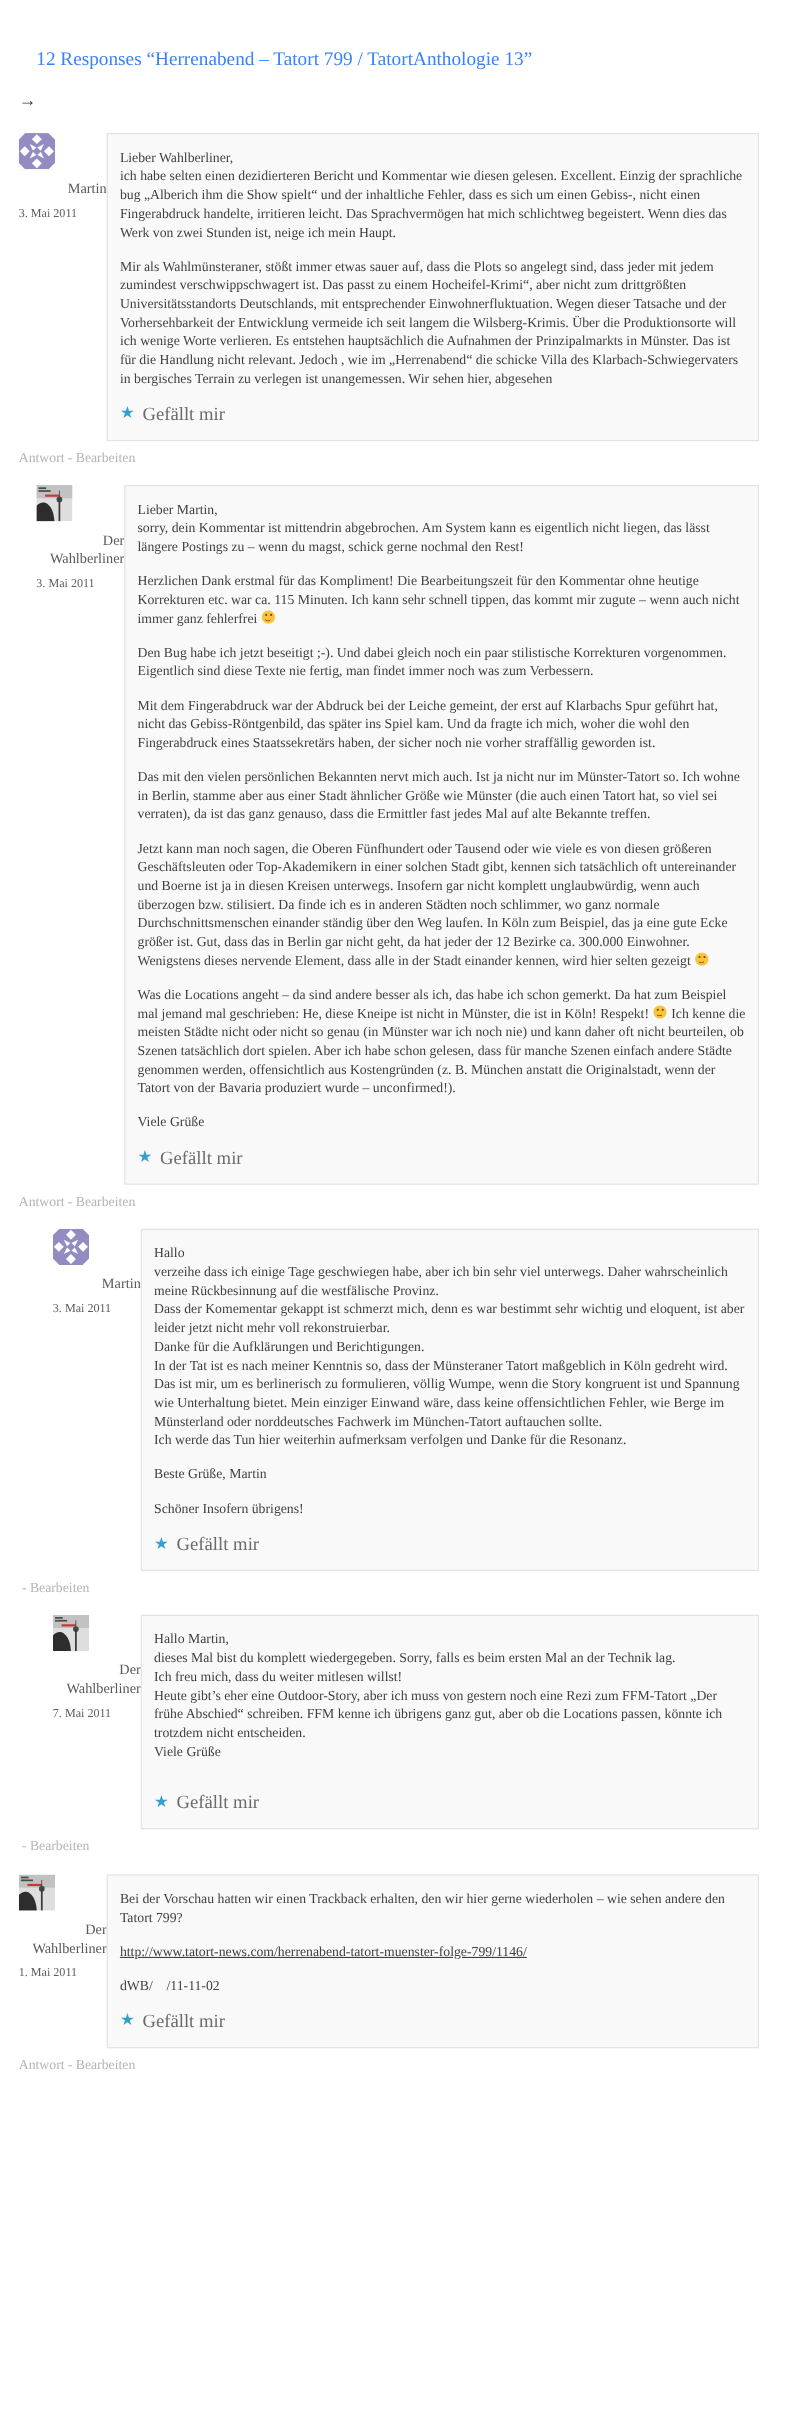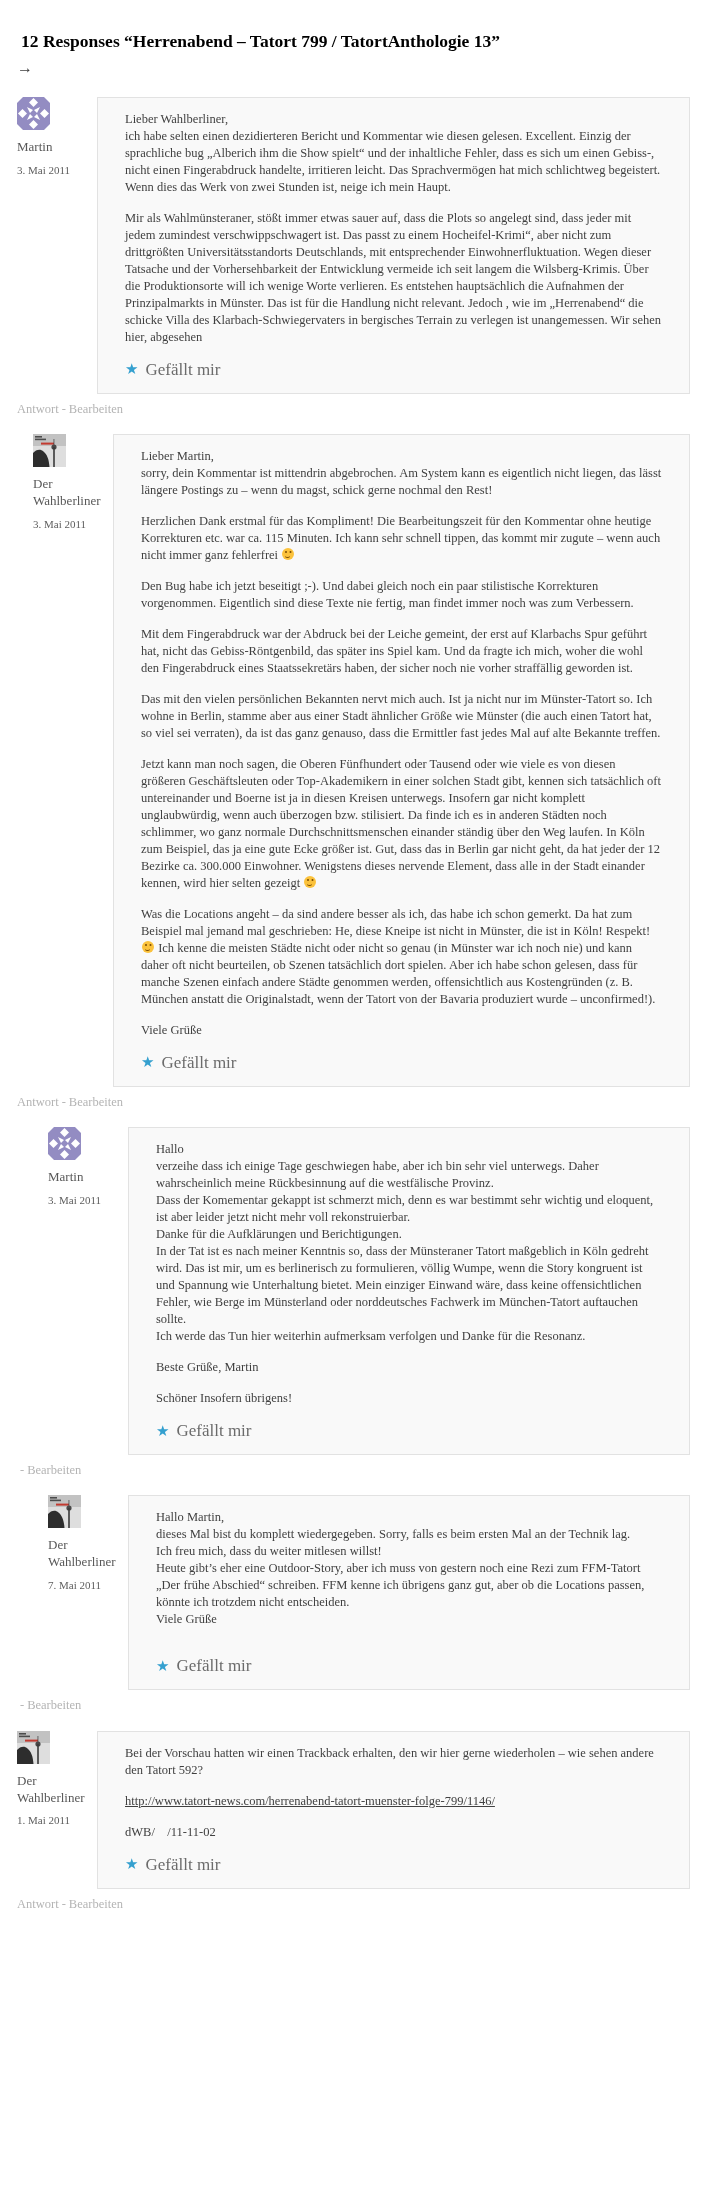--- a/index.html
+++ b/index.html
@@ -1,28 +1,28 @@
 <!DOCTYPE html>
 <html><head>
 <meta charset="utf-8">
 <style>
   html,body{margin:0;padding:0;background:#ffffff;}
   body{width:720px;font-family:"Liberation Serif","DejaVu Serif",serif;color:#3f3f3f;-webkit-font-smoothing:antialiased;}
   .page{padding:26px 30px 10px 17px;}
-  .title{font-size:17.5px;font-weight:bold;color:#000000;margin:4px;line-height:1.35;}
+  .title{font-size:17.5px;font-weight:normal;color:#3b82f6;margin:16px;line-height:1.35;}
   .arrow{display:inline-block;font-size:16px;color:#3c3c3c;text-decoration:none;margin:1px 0 20px;cursor:pointer;}
   .comment{display:flex;align-items:flex-start;}
   .c-depth-1{margin-left:16px;}
   .c-depth-2{margin-left:31px;}
   .side{width:80px;flex:0 0 80px;}
   .avatar{width:33px;height:33px;overflow:hidden;display:block;}
   .avatar svg{display:block;}
-  .author{font-size:13px;color:#585858;margin-top:9px;line-height:1.3;}
+  .author{font-size:13px;color:#585858;margin-top:9px;line-height:1.3;text-align:right;}
   .date{font-size:11px;color:#5e5e5e;margin-top:8px;}
-  .bubble{flex:1;background:#f9f9f9;border:1px solid #e2e2e2;padding:13px 27px 13px;min-width:0;}
+  .bubble{flex:1;background:#f9f9f9;border:1px solid #e2e2e2;padding:13px 11px 13px;min-width:0;}
   .para{margin:0 0 14px;font-size:12.5px;line-height:17px;white-space:pre-wrap;color:#3f3f3f;}
   .para-link a,.tlink{color:#404040;text-decoration:underline;cursor:pointer;}
   .like{margin-top:14px;display:flex;align-items:center;cursor:pointer;width:fit-content;}
   .star{color:#35a0cf;font-size:15px;line-height:1;margin-right:7px;}
   .like-label{font-size:17px;color:#6b6b6b;}
   .cfooter{text-align:left;font-size:12.5px;color:#b4b4b4;margin:7px 0 17px;line-height:1.3;}
   .flink{color:#b4b4b4;text-decoration:none;cursor:pointer;}
   .fsep{margin:0 3px;}
   .emoji{display:inline-block;width:12px;height:12px;border-radius:50%;background:#fbc23c;vertical-align:-1px;position:relative;margin:0 1px;}
   .emoji::before{content:"";position:absolute;left:2.5px;top:3.5px;width:2px;height:2px;background:#7a4b00;border-radius:50%;box-shadow:4.5px 0 0 #7a4b00;}
@@ -181,21 +181,21 @@
       <div class="side">
         <span class="avatar">
             <svg width="33" height="33" viewBox="0 0 33 33">
               <use href="#av-wahlberliner"></use>
             </svg>
           </span>
         <div class="author">Der Wahlberliner</div>
         <div class="date">1. Mai 2011</div>
       </div>
       <div class="bubble">
-        <p class="para">Bei der Vorschau hatten wir einen Trackback erhalten, den wir hier gerne wiederholen – wie sehen andere den Tatort 592?</p>
+        <p class="para">Bei der Vorschau hatten wir einen Trackback erhalten, den wir hier gerne wiederholen – wie sehen andere den Tatort 799?</p>
         <p class="para para-link"><a class="tlink">http://www.tatort-news.com/herrenabend-tatort-muenster-folge-799/1146/</a></p>
         <p class="para">dWB/    /11-11-02</p>
         <div class="like">
           <span class="star">★</span>
           <span class="like-label">Gefällt mir</span>
         </div>
       </div>
     </div>
     <div class="cfooter">
       <a class="flink">Antwort</a><span class="fsep">-</span><a class="flink">Bearbeiten</a>

